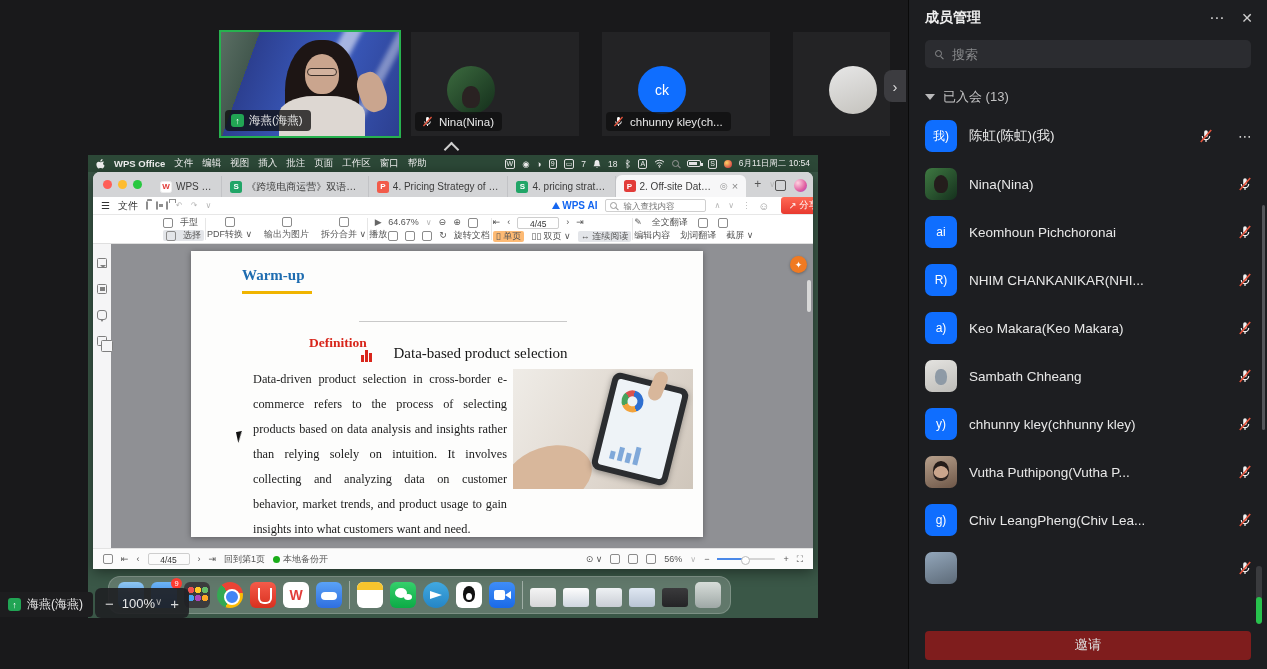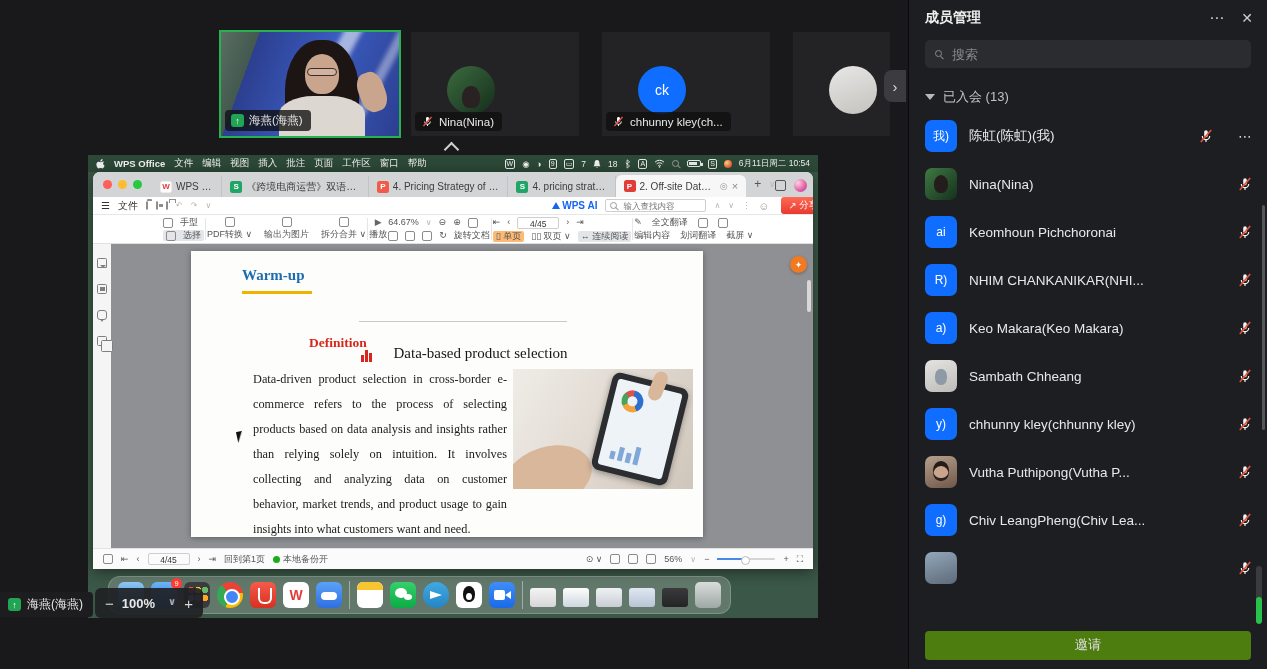--- a/index.html
+++ b/index.html
@@ -205,21 +205,21 @@
   .dicon[data-app="thumb5"]{background:linear-gradient(180deg,#3a3a3c,#242426);}
   .dicon[data-app="trash"]{background:linear-gradient(180deg,rgba(255,255,255,.75),rgba(200,200,205,.6));border-radius:5px;}
   .dock-badge{position:absolute;top:-4px;right:-5px;min-width:11px;height:11px;border-radius:6px;background:#ff3b30;color:#fff;
     font-size:7.5px;display:flex;align-items:center;justify-content:center;padding:0 2px;z-index:2;}
 
   
   #selfsharechip{position:absolute;left:0px;top:592px;height:25px;background:#1d1d1f;border-radius:0 4px 4px 0;
     display:flex;align-items:center;gap:6px;padding:0 10px 0 8px;color:#e8e8e8;font-size:12px;z-index:5;}
   #zoomchip{position:absolute;left:95px;top:588px;height:30px;background:rgba(32,33,36,.92);border-radius:6px;
     display:flex;align-items:center;gap:8px;padding:0 10px;color:#e8e8e8;font-size:13px;z-index:5;}
-  #zoomchip .zv{display:flex;align-items:flex-start;gap:13px;font-weight:bold;}
+  #zoomchip .zv{display:flex;align-items:flex-start;gap:0;}
   #zoomchip .minus,#zoomchip .plus{font-size:15px;color:#d8d8d8;}
 
   
   #panel{position:absolute;left:908px;top:0;width:359px;height:669px;background:#1d1e21;border-left:1px solid #0a0a0a;
     display:flex;flex-direction:column;color:#e6e6e6;}
   #phead{height:30px;display:flex;align-items:center;padding:6px 14px 0 16px;}
   #ptitle{font-size:14px;font-weight:bold;color:#ededed;}
   .phicons{margin-left:auto;display:flex;align-items:center;gap:16px;color:#cfcfcf;}
   .phdots{font-size:15px;letter-spacing:1px;}
   .phclose{font-size:14px;}
@@ -241,21 +241,21 @@
   .avatar[data-photo="sambath"]::after{content:"";position:absolute;left:10px;top:9px;width:12px;height:16px;border-radius:45%;background:#8e9aa6;}
   .avatar[data-photo="vutha"]{background:linear-gradient(160deg,#b7a08c,#6e5748);}
   .avatar[data-photo="vutha"]::after{content:"";position:absolute;left:8px;top:5px;width:16px;height:20px;border-radius:48% 48% 42% 42%;background:#caa58c;box-shadow:inset 0 -3px 0 #2c2320,inset 0 5px 0 #241c19;}
   .avatar[data-photo="chy"]{background:linear-gradient(160deg,#d9c6ae,#a78d72);}
   .avatar[data-photo="chy"]::after{content:"";position:absolute;left:9px;top:6px;width:14px;height:19px;border-radius:48%;background:#c2a286;box-shadow:inset 0 5px 0 #3a2e27;}
   .avatar[data-photo="partial"]{background:linear-gradient(160deg,#93a7bb,#5d6a78);}
   .mname{font-size:13.5px;color:#e8e8e8;white-space:nowrap;overflow:hidden;text-overflow:ellipsis;max-width:215px;}
   .member .mic{margin-left:auto;display:flex;align-items:center;}
   .member .mdots{color:#cfcfcf;font-size:14px;letter-spacing:1px;margin-left:12px;}
   #invitewrap{height:48px;display:flex;align-items:center;justify-content:center;padding:0 16px;}
-  #invitebtn{width:100%;height:29px;background:#4d7c0f;border-radius:4px;color:#dddddd;font-size:13.5px;
+  #invitebtn{width:100%;height:29px;background:#7f1d1d;border-radius:4px;color:#dddddd;font-size:13.5px;
     display:flex;align-items:center;justify-content:center;}
   #pscroll-gray{position:absolute;left:353px;top:205px;width:3px;height:225px;border-radius:2px;background:#55565a;}
   #pscroll-green{position:absolute;left:347px;top:566px;width:6px;height:58px;border-radius:3px;background:#3a3b3e;overflow:hidden;}
   #pscroll-green::after{content:"";position:absolute;left:0;bottom:0;width:100%;height:27px;background:#27c24c;border-radius:3px;}
 </style>
 </head>
 <body>
 
 <div id="main">
 

